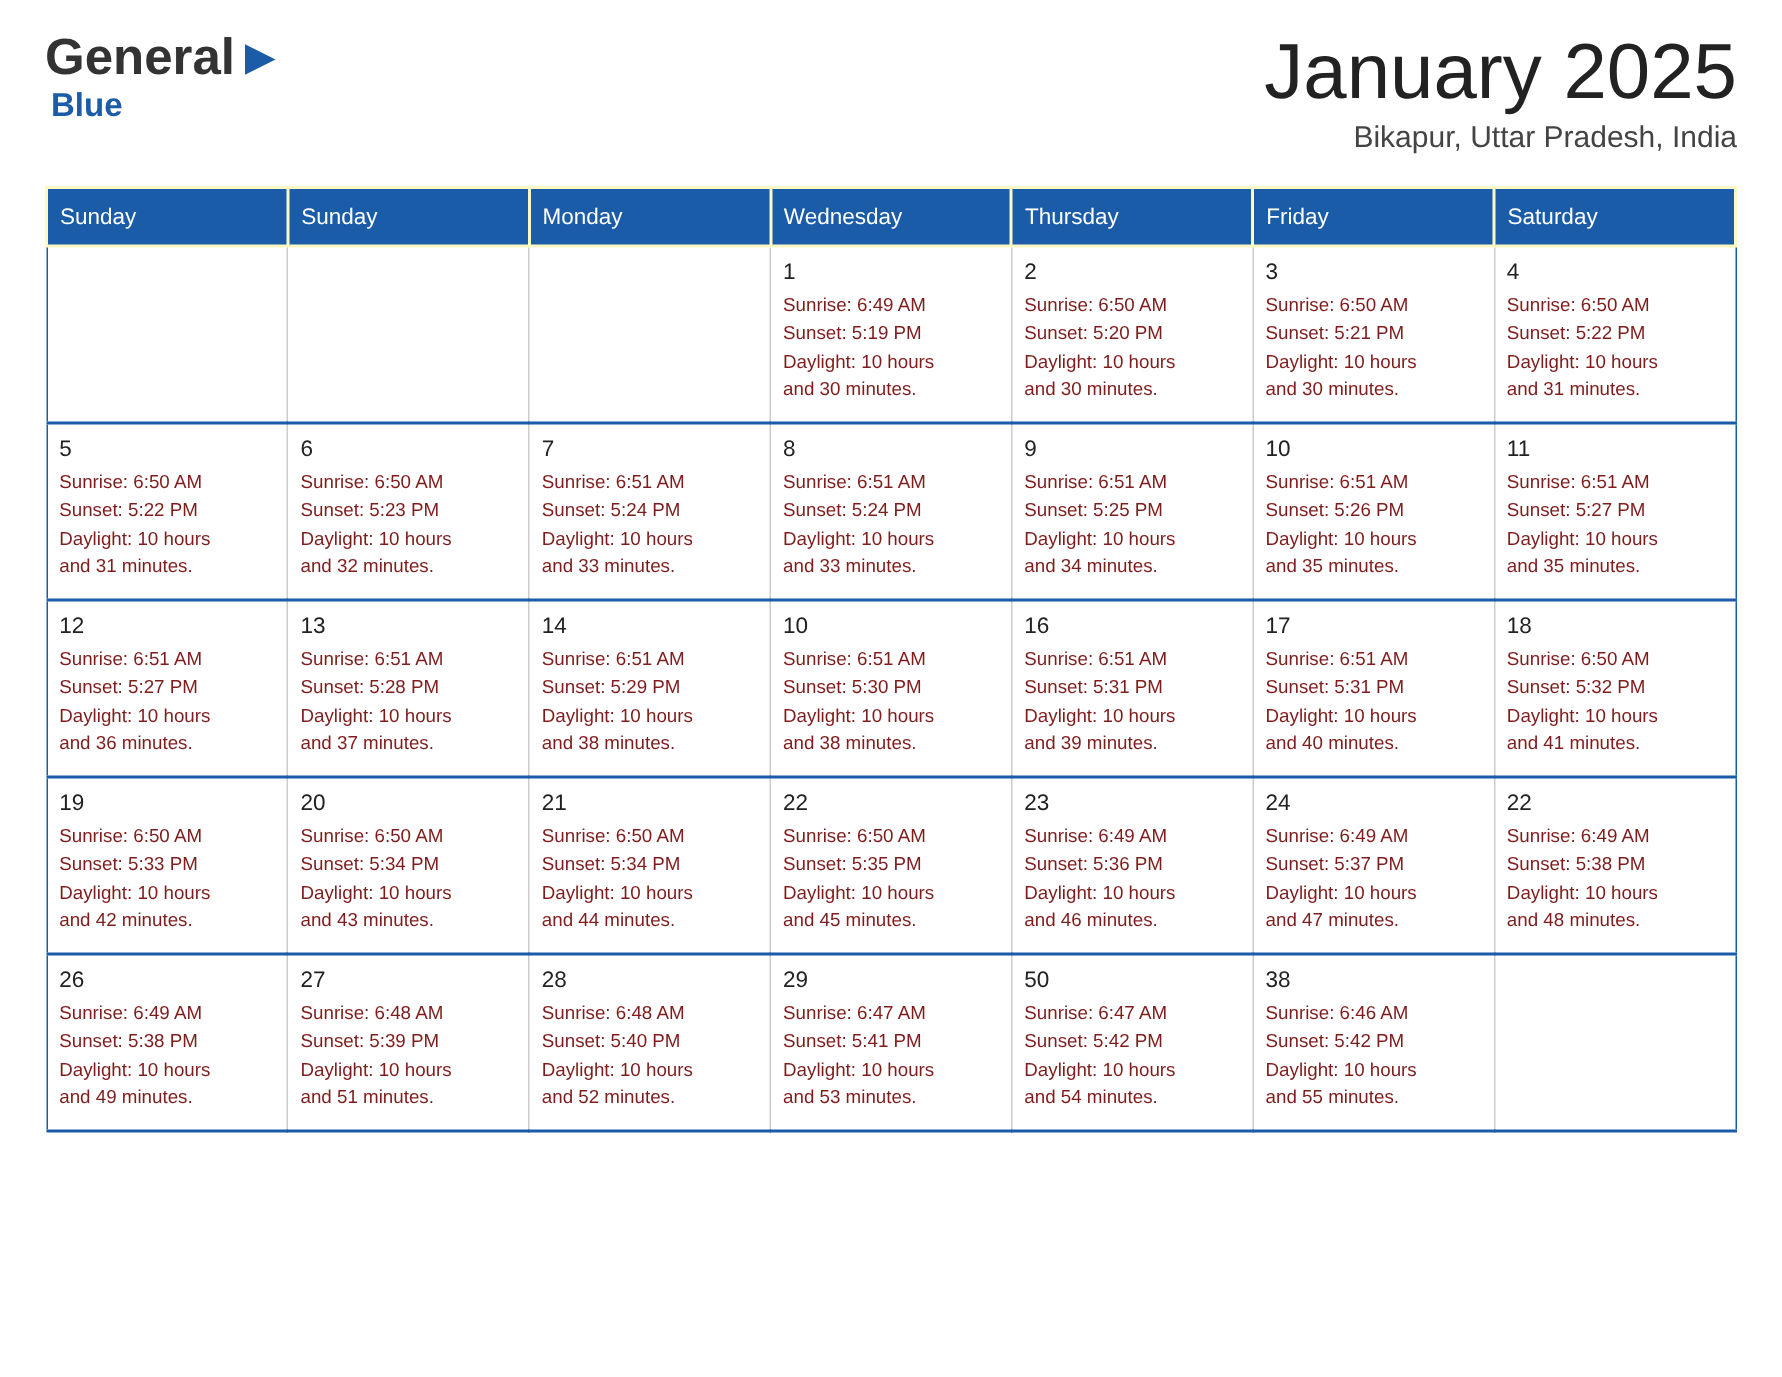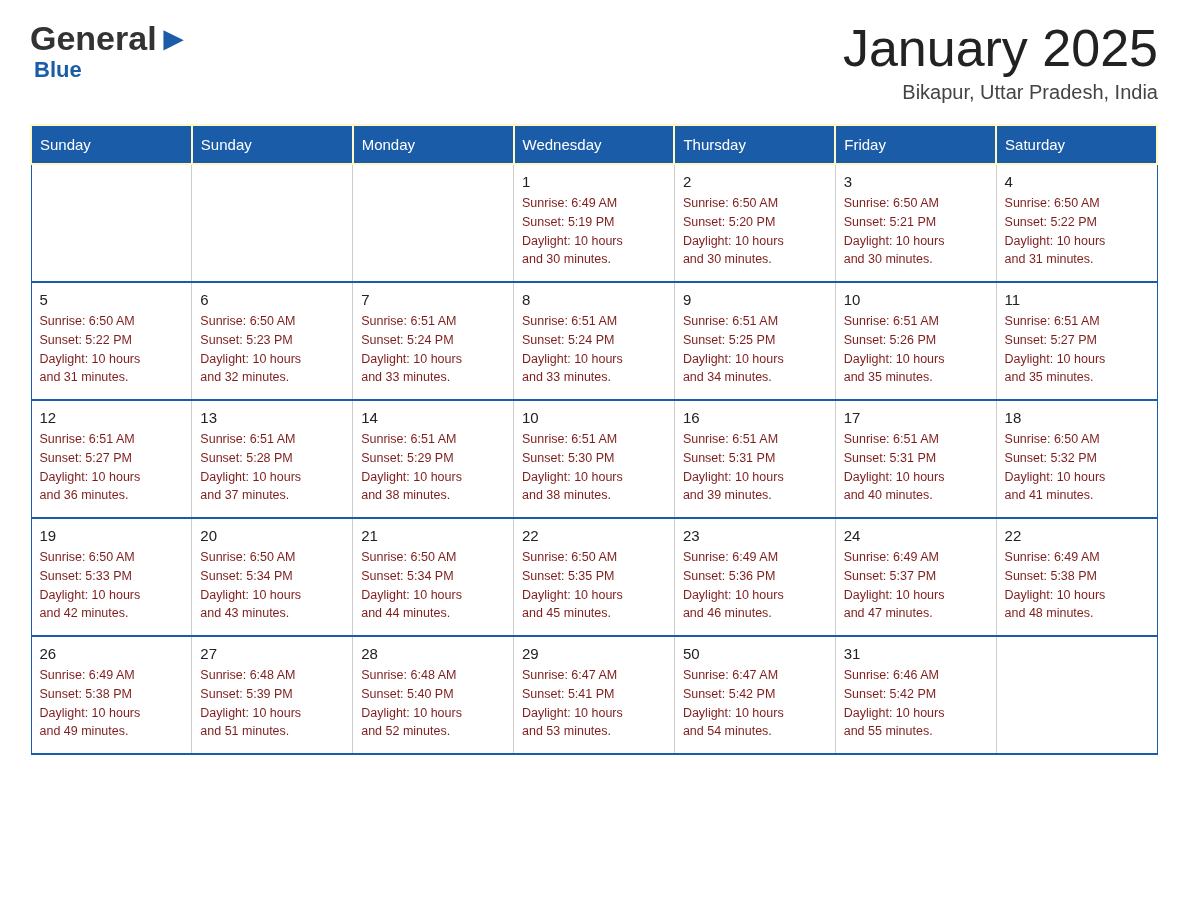--- a/index.html
+++ b/index.html
@@ -254,19 +254,19 @@
         </td>
         <td>
           <span class="day-number">29</span>
           <div class="day-info">Sunrise: 6:47 AM<br>Sunset: 5:41 PM<br>Daylight: 10 hours<br>and 53 minutes.</div>
         </td>
         <td>
           <span class="day-number">50</span>
           <div class="day-info">Sunrise: 6:47 AM<br>Sunset: 5:42 PM<br>Daylight: 10 hours<br>and 54 minutes.</div>
         </td>
         <td>
-          <span class="day-number">31</span>
+          <span class="day-number">38</span>
           <div class="day-info">Sunrise: 6:46 AM<br>Sunset: 5:42 PM<br>Daylight: 10 hours<br>and 55 minutes.</div>
         </td>
         <td class="empty-cell"></td>
       </tr>
     </tbody>
 </table>
 
 </body></html>

